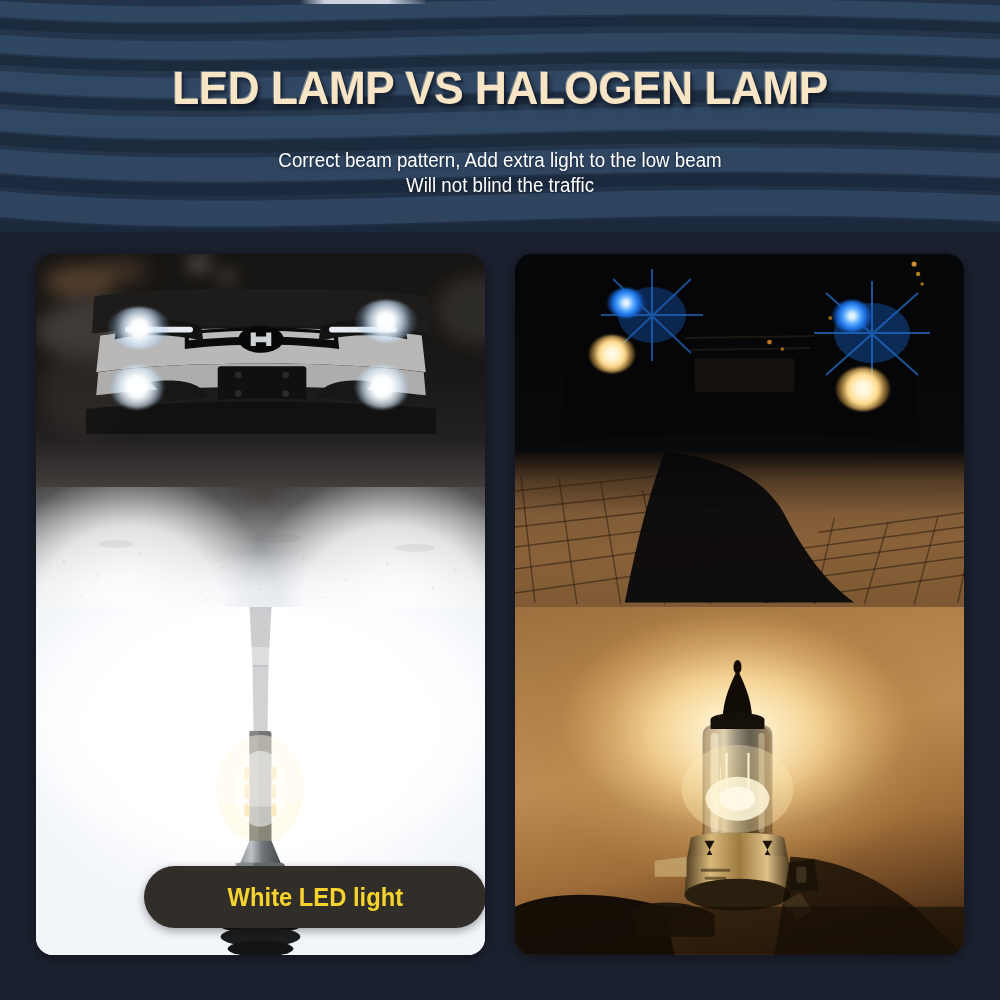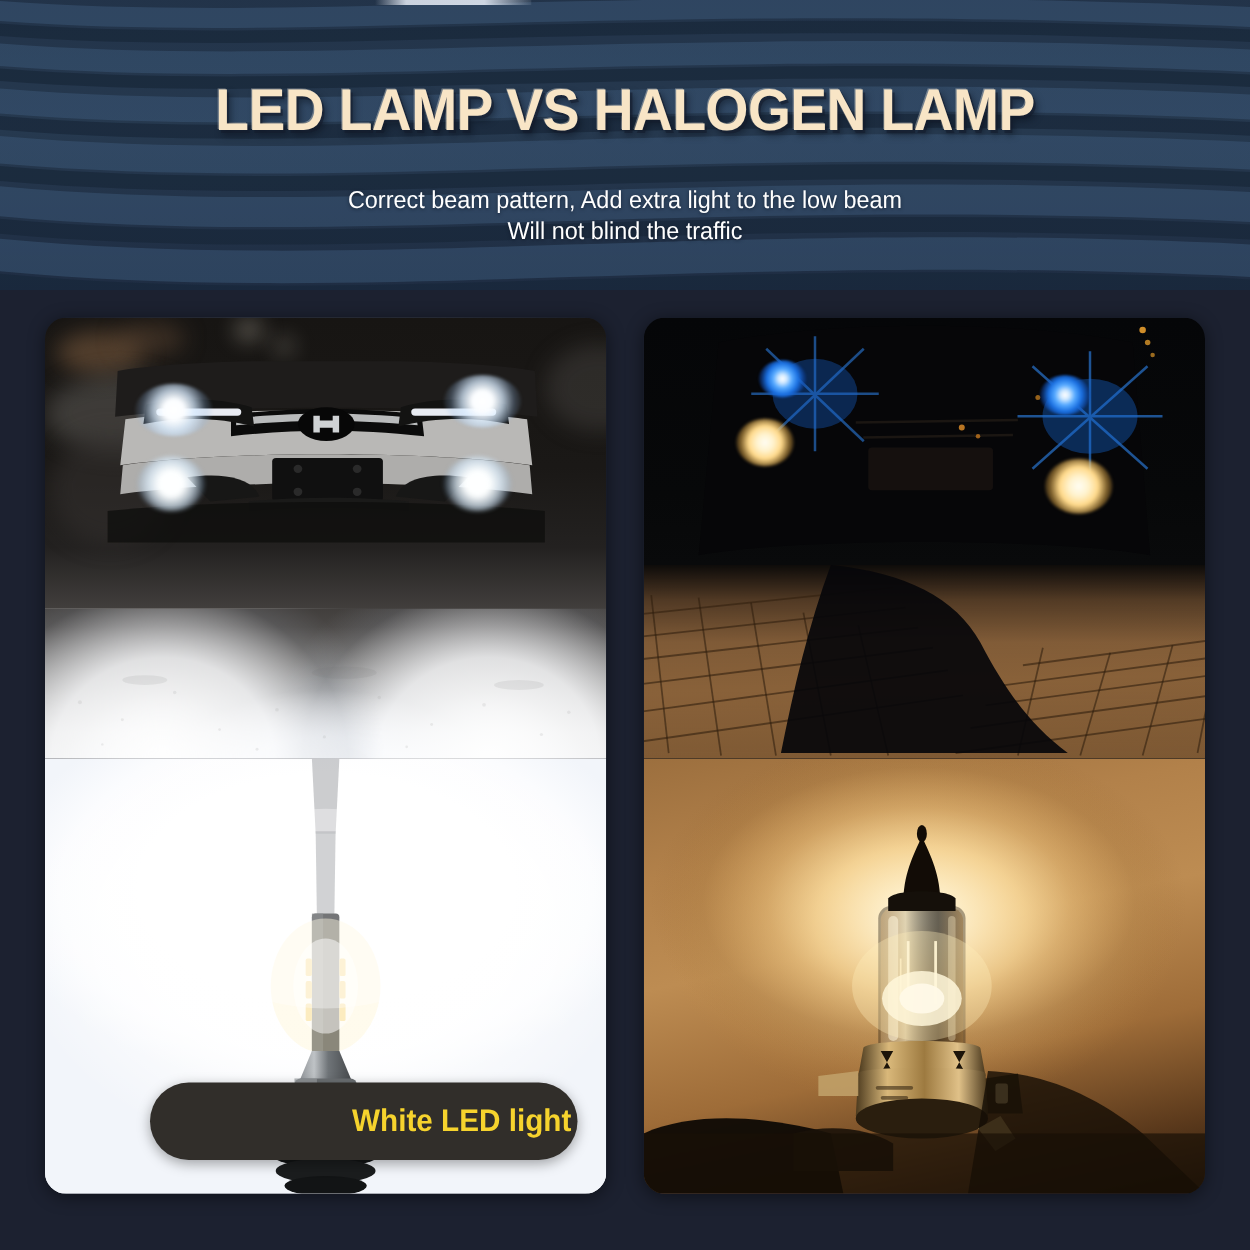--- a/index.html
+++ b/index.html
@@ -167,25 +167,24 @@
 
   
   .pill {
     position:absolute;
     display:flex; align-items:center; justify-content:center;
     border-radius:34px;
     z-index:12;
     white-space:nowrap;
   }
   #pill-led {
-    left:84px; top:612px;
+    left:108px; top:612px;
     width:342px; height:62px;
     background:#312e2a;
     box-shadow:0 3px 10px rgba(0,0,0,0.35);
-    justify-content:flex-end;
   }
   #pill-led .pill-text {
     color:#f6d32d;
     font-size:25px; font-weight:bold;
     transform:scaleX(0.95);
   }
 </style>
 </head>
 <body>
 

